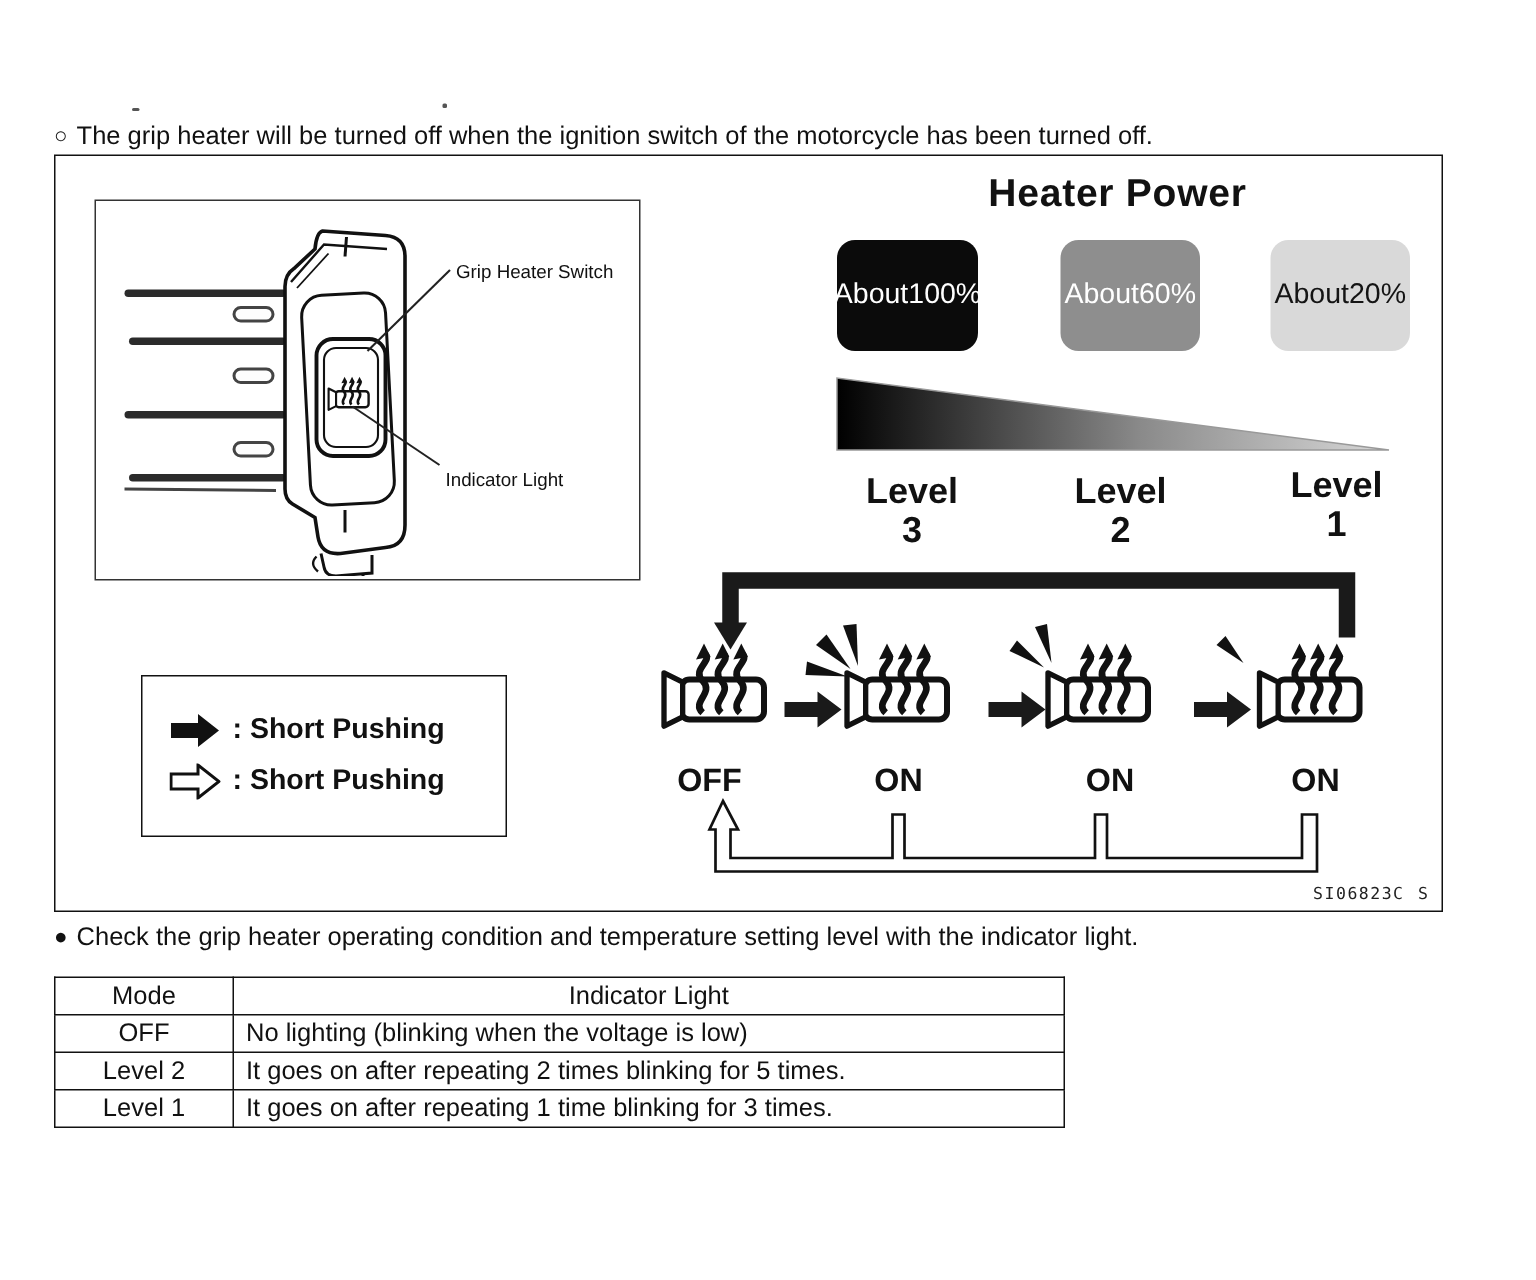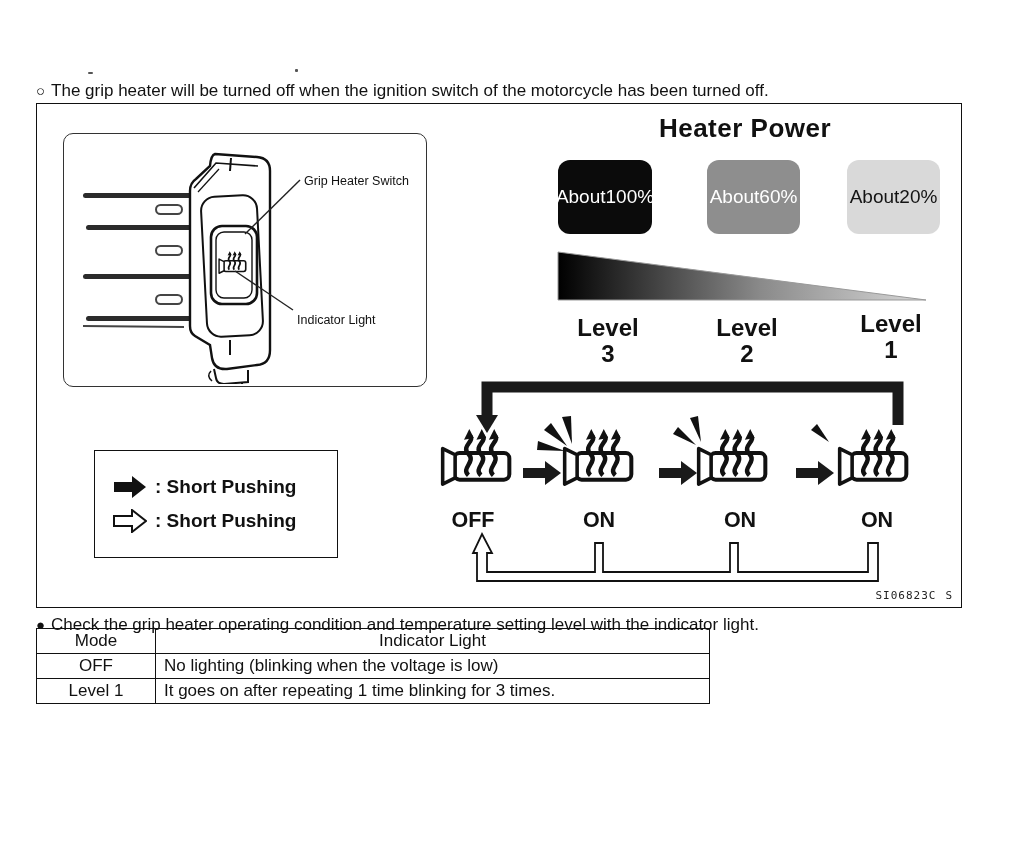--- a/index.html
+++ b/index.html
@@ -62,21 +62,21 @@
   <div class="abs stray" style="left:88px;top:72px;width:5px;height:2px;"></div>
   <div class="abs stray" style="left:295px;top:69px;width:3px;height:3px;"></div>
 
   <div class="abs note" style="left:36px;top:81px;">
     <span class="bullet">○</span>
     <span>The grip heater will be turned off when the ignition switch of the motorcycle has been turned off.</span>
   </div>
 
   <div class="abs outer-box" style="left:36px;top:103px;width:924px;height:503px;"></div>
 
-  <div class="abs illus-box" style="left:63px;top:133px;width:362px;height:252px;border-radius:10px;">
+  <div class="abs illus-box" style="left:63px;top:133px;width:362px;height:252px;">
     <svg width="360" height="250" viewBox="0 0 360 250">
 
       <g fill="#2b2b2b">
         <rect x="19" y="59" width="108" height="5" rx="2.5"></rect>
         <rect x="22" y="91" width="105" height="5" rx="2.5"></rect>
         <rect x="19" y="140" width="108" height="5" rx="2.5"></rect>
         <rect x="22" y="182" width="105" height="5" rx="2.5"></rect>
       </g>
       <path d="M19,192 L120,193" stroke="#444" stroke-width="2" fill="none"></path>
 
@@ -207,32 +207,36 @@
 
   <div class="abs fig-code" style="left:848px;top:589px;width:105px;">
     <span>SI06823C</span><span class="sfx">S</span>
   </div>
 
   <div class="abs note" style="left:36px;top:615px;">
     <span class="bullet">●</span>
     <span>Check the grip heater operating condition and temperature setting level with the indicator light.</span>
   </div>
 
-  <table class="mode-table abs" style="left:36px;top:628px;">
+  <table class="mode-table abs" style="left:36px;top:651px;">
     <thead>
       <tr>
         <th class="col-mode">Mode</th>
         <th>Indicator Light</th>
       </tr>
     </thead>
     <tbody>
       <tr>
         <td class="col-mode">OFF</td>
         <td class="ind">No lighting (blinking when the voltage is low)</td>
       </tr>
       <tr>
+        <td class="col-mode">Level 2</td>
+        <td class="ind">It goes on after repeating 2 times blinking for 5 times.</td>
+      </tr>
+      <tr>
         <td class="col-mode">Level 1</td>
         <td class="ind">It goes on after repeating 1 time blinking for 3 times.</td>
       </tr>
     </tbody>
   </table>
 
 </div>
 
 </body></html>

